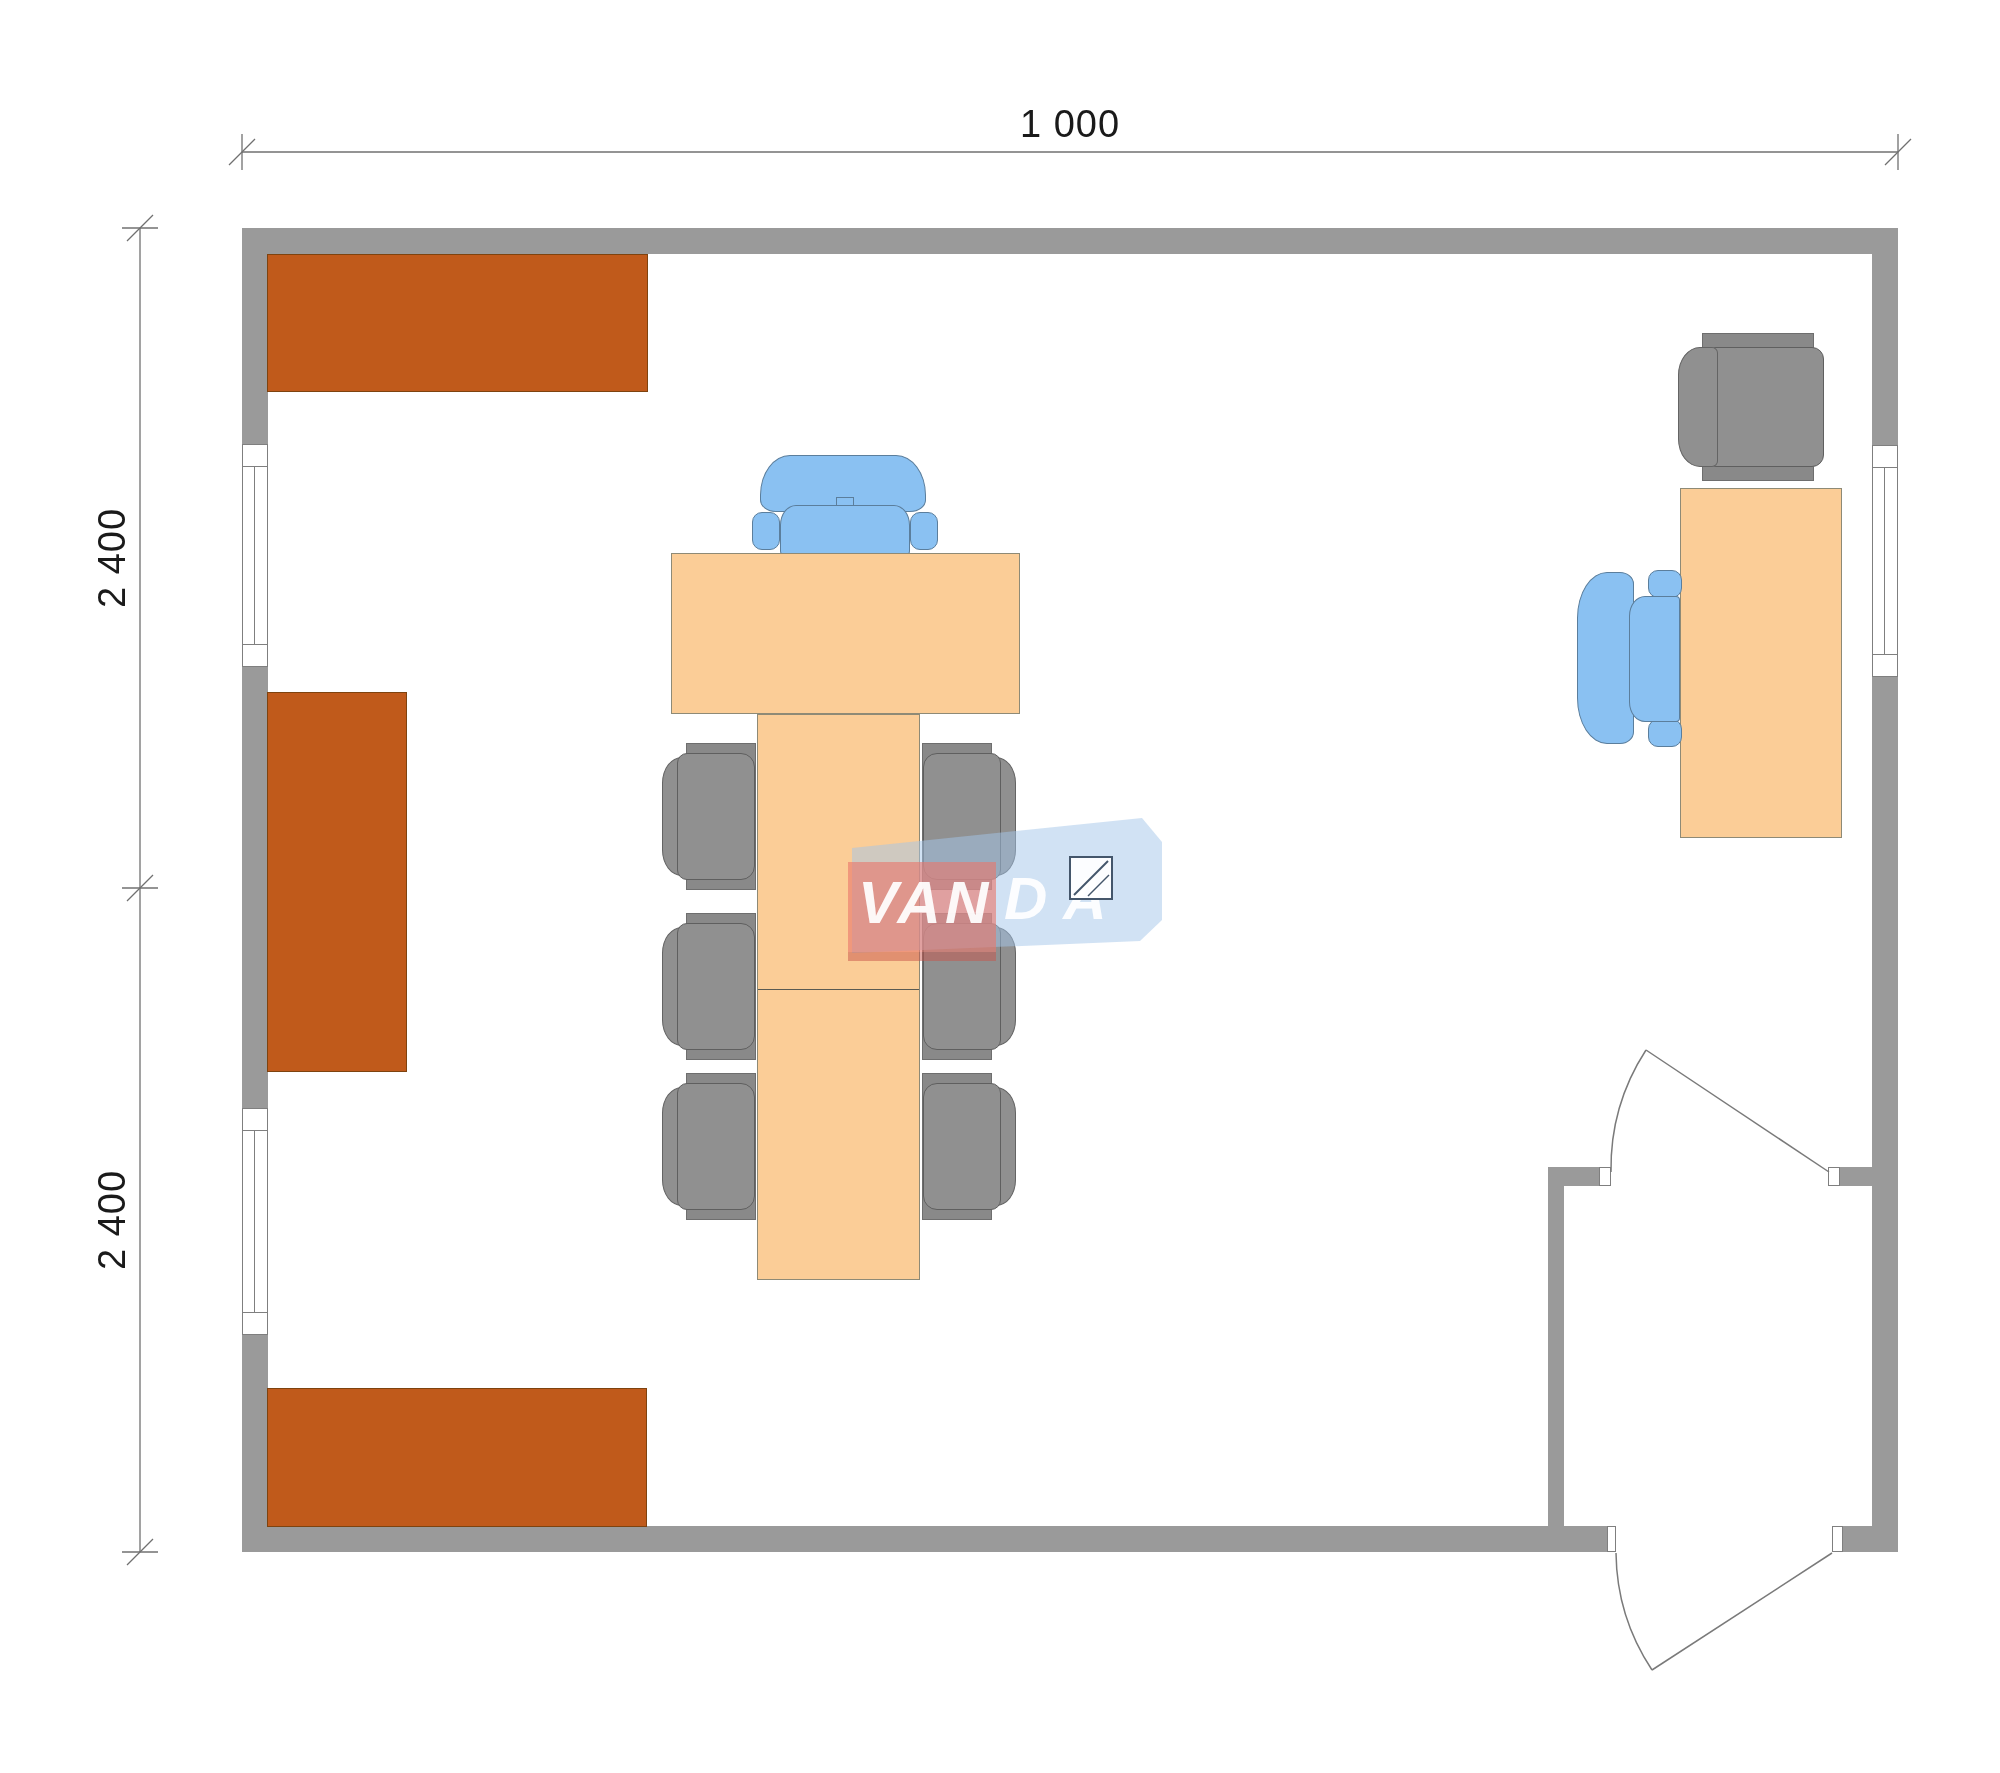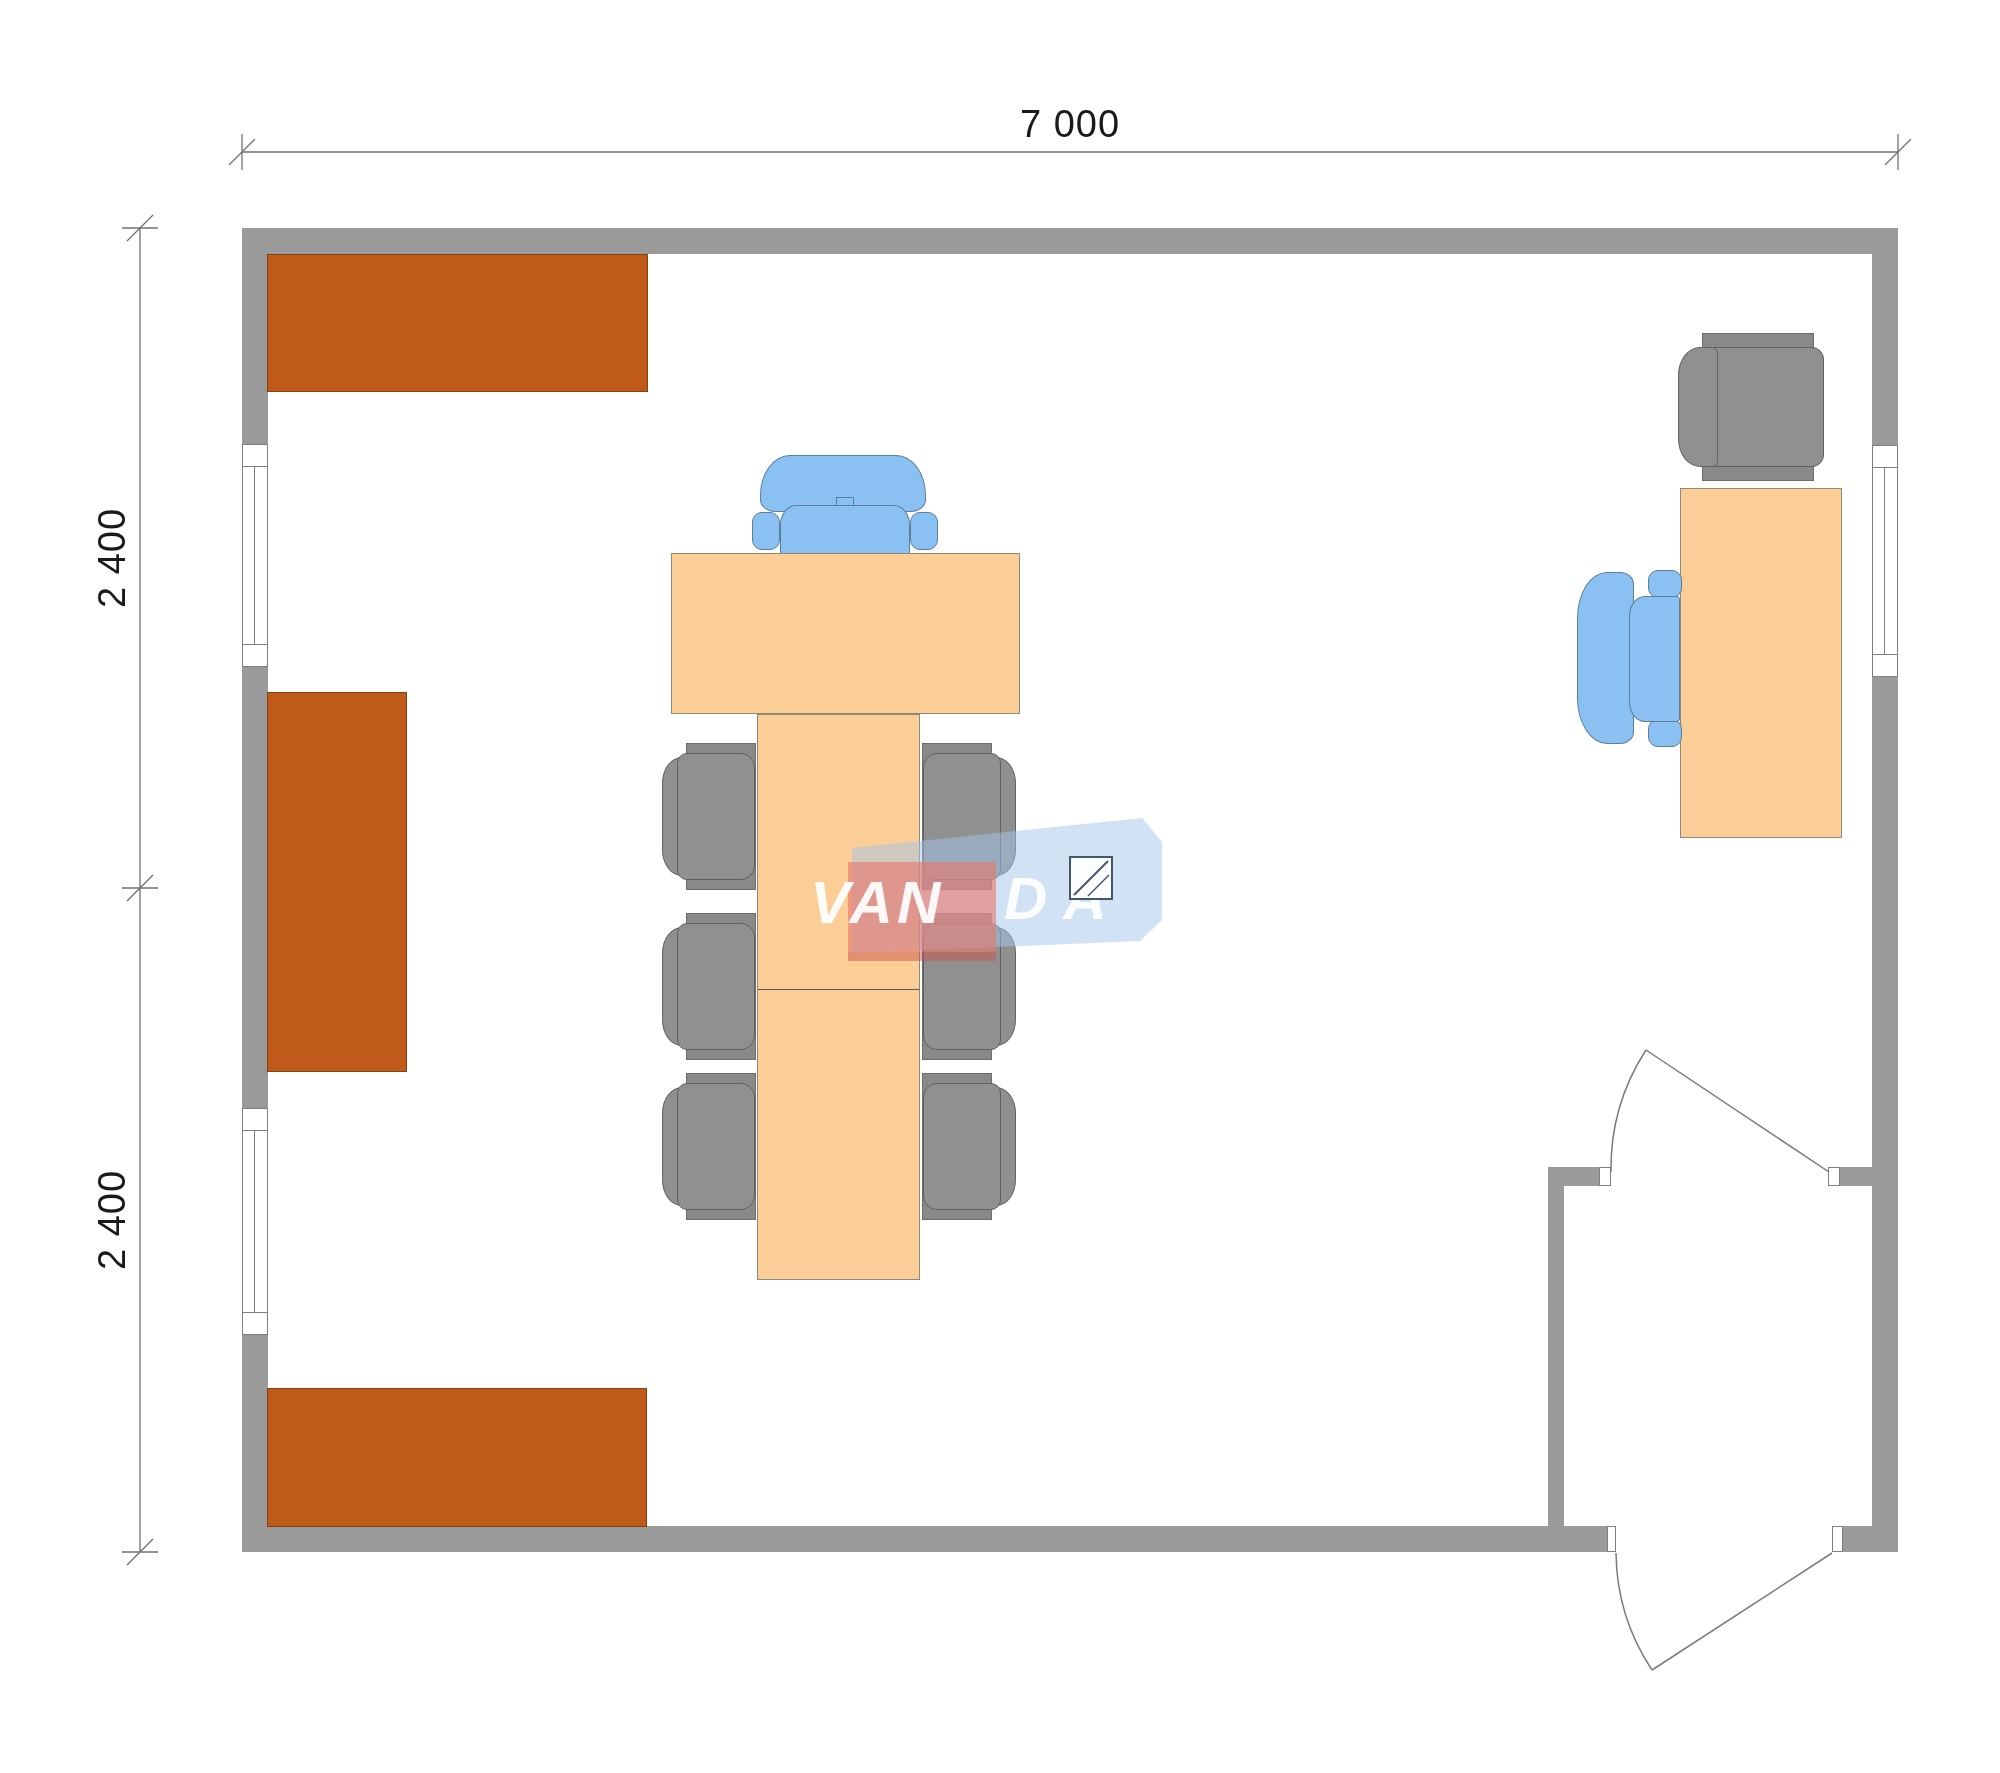--- a/index.html
+++ b/index.html
@@ -43,21 +43,21 @@
   .wm-text{position:absolute;font-weight:bold;font-style:italic;color:rgba(255,255,255,0.93);
            font-size:60px;line-height:62px;}
   #wm-square{position:absolute;left:1069px;top:856px;width:44px;height:44px;
              background:rgba(255,255,255,0.92);border:2px solid #44566B;box-sizing:border-box;}
 </style>
 </head>
 <body>
 
 <div id="plan">
 
-  <div class="dim-label" style="left:990px;top:104px;width:160px;height:40px;">7 000</div>
+  <div class="dim-label" style="left:990px;top:104px;width:160px;height:40px;">1 000</div>
   <div class="dim-label" style="left:32px;top:538px;width:160px;height:40px;transform:rotate(-90deg);">2 400</div>
   <div class="dim-label" style="left:32px;top:1200px;width:160px;height:40px;transform:rotate(-90deg);">2 400</div>
 
   <div class="abs wall" style="left:242px;top:228px;width:1656px;height:26px;"></div>
   <div class="abs wall" style="left:242px;top:254px;width:26px;height:190px;"></div>
   <div class="abs wall" style="left:242px;top:667px;width:26px;height:441px;"></div>
   <div class="abs wall" style="left:242px;top:1335px;width:26px;height:191px;"></div>
   <div class="abs wall" style="left:1872px;top:254px;width:26px;height:191px;"></div>
   <div class="abs wall" style="left:1872px;top:677px;width:26px;height:849px;"></div>
   <div class="abs wall" style="left:242px;top:1526px;width:1365px;height:26px;"></div>
@@ -180,21 +180,21 @@
       <path d="M 1616 1553 A 216 216 0 0 0 1652 1670"></path>
     </g>
 
     <g>
       <polygon points="852,848 1142,818 1162,842 1162,920 1140,941 852,953" fill="#A3C6EA" fill-opacity="0.5"></polygon>
       <rect x="848" y="862" width="148" height="90" fill="#E9776C" fill-opacity="0.62"></rect>
       <rect x="848" y="952" width="148" height="9" fill="#C8544A" fill-opacity="0.5"></rect>
     </g>
   </svg>
 
-  <div class="wm-text" style="left:810px;top:872px;letter-spacing:4px;font-style:italic;">VAN</div>
+  <div class="wm-text" style="left:858px;top:872px;letter-spacing:4px;font-style:italic;">VAN</div>
   <div class="wm-text" style="left:1004px;top:868px;letter-spacing:16px;">DA</div>
   <div id="wm-square">
     <svg width="40" height="40" style="position:absolute;left:0;top:0;" xmlns="http://www.w3.org/2000/svg">
       <line x1="3" y1="37" x2="37" y2="3" stroke="#44566B" stroke-width="2"></line>
       <line x1="17" y1="38" x2="38" y2="17" stroke="#44566B" stroke-width="1.5"></line>
     </svg>
   </div>
 
 </div>
 

